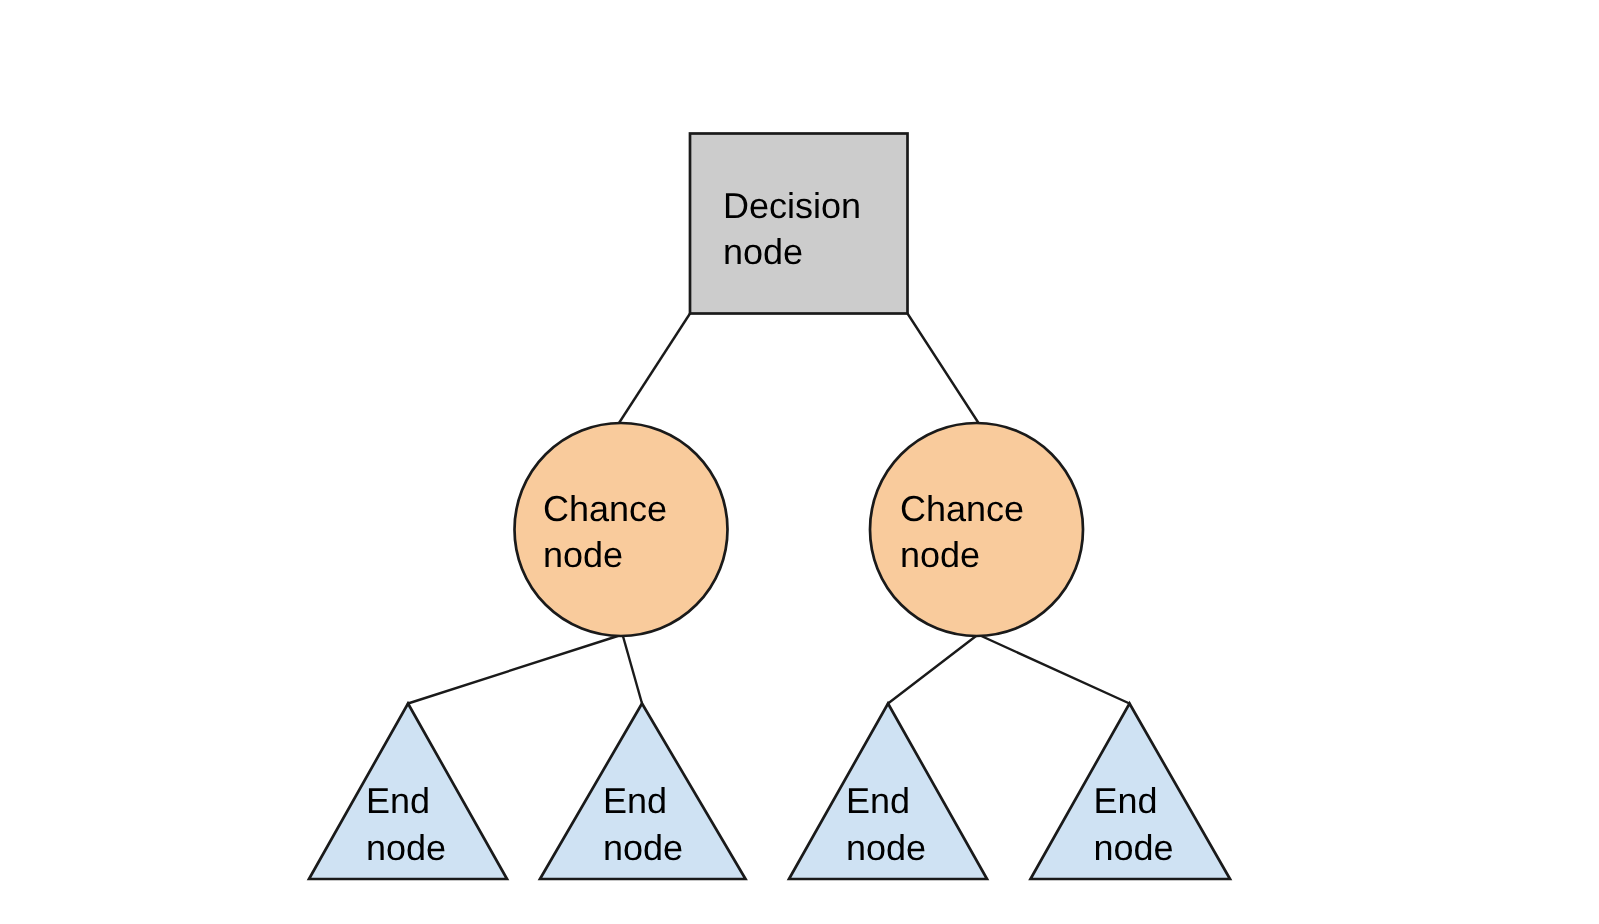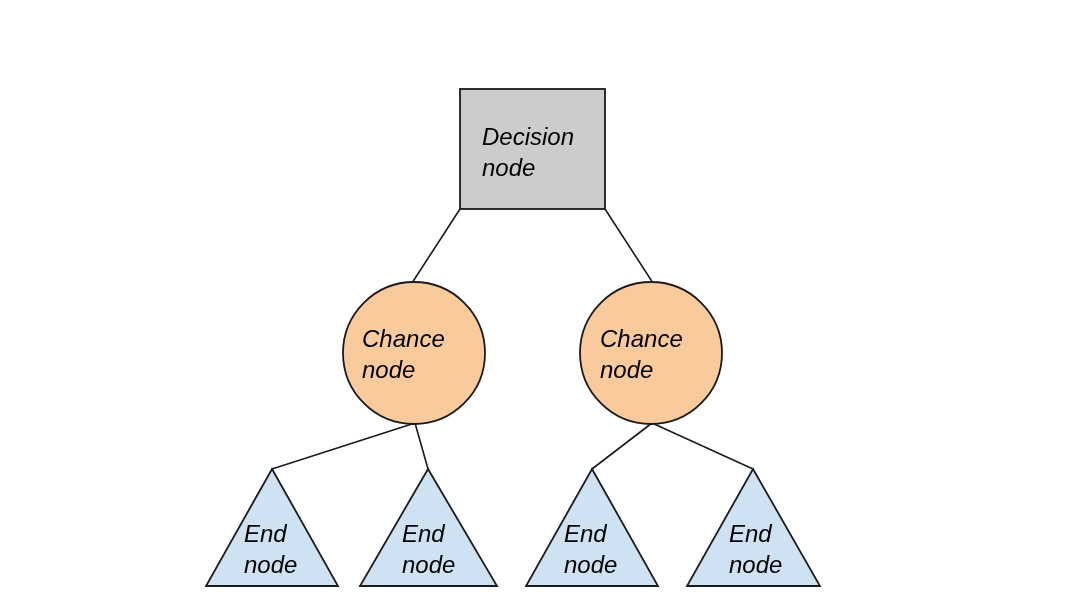--- a/index.html
+++ b/index.html
@@ -11,21 +11,20 @@
     width: 1066px;
     height: 616px;
     overflow: hidden;
     font-family: "Liberation Sans", sans-serif;
   }
   #diagram-root {
     position: relative;
     width: 1066px;
     height: 616px;
     background: #ffffff;
-    font-style: italic;
   }
   svg.diagram-canvas {
     display: block;
     width: 1066px;
     height: 616px;
   }
   .node-label {
     font-family: "Liberation Sans", sans-serif;
     font-size: 24px;
     fill: #000000;

